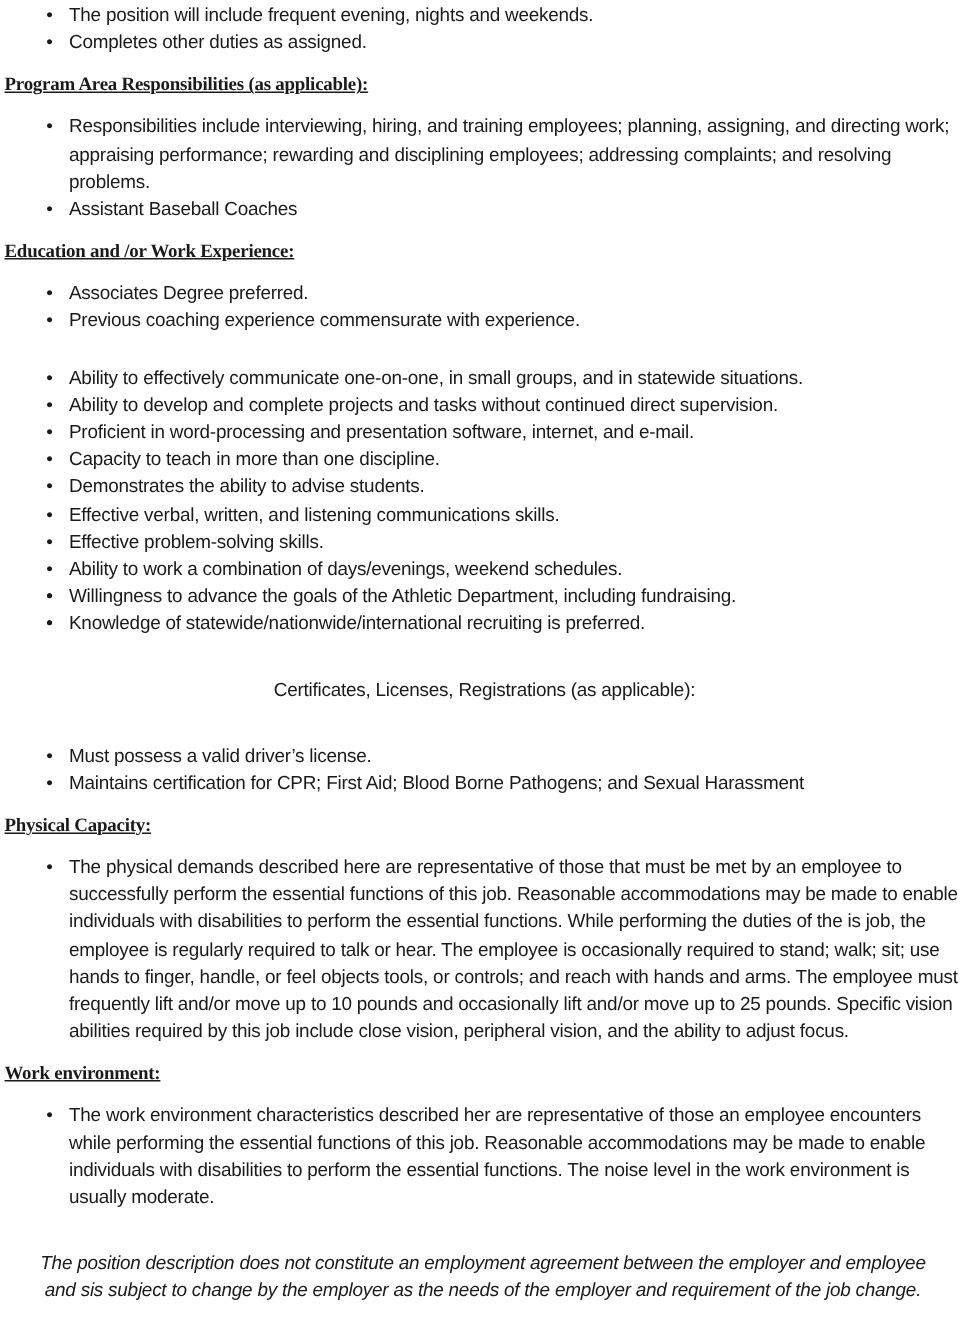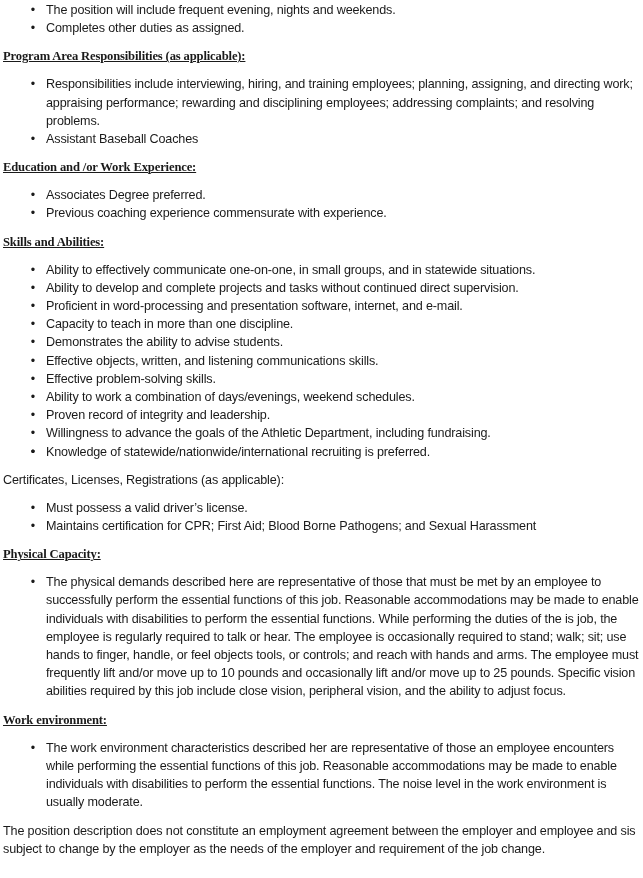--- a/index.html
+++ b/index.html
@@ -20,21 +20,21 @@
   }
   li.bullet .dot {
     position: absolute; left: 25px; top: 0;
     width: 10px; text-align: center;
   }
   h2.section-heading {
     font-size: 12.6px; font-weight: bold;
     text-decoration: underline; text-decoration-thickness: 1px;
     margin: 0; line-height: 18px; font-family: Liberation Serif, serif;
   }
-  p.plain { margin: 0; line-height: 18px; }
+  p.plain { margin: 16px; line-height: 18px; text-align: center; }
   .gap-after-list { height: 10px; }
   .gap-after-heading { height: 10px; }
 </style>
 </head>
 <body>
 
 <div class="page">
 
   <ul style="margin-top:1px;">
     <li class="bullet"><span class="dot">•</span><span>The position will include frequent evening, nights and weekends.</span></li>
@@ -51,32 +51,31 @@
   <div class="gap-after-list"></div>
 
   <h2 class="section-heading">Education and /or Work Experience:</h2>
   <div class="gap-after-heading"></div>
   <ul>
     <li class="bullet"><span class="dot">•</span><span>Associates Degree preferred.</span></li>
     <li class="bullet"><span class="dot">•</span><span>Previous coaching experience commensurate with experience.</span></li>
   </ul>
   <div class="gap-after-list"></div>
 
-  <h2 class="section-heading">Skills and Abilities:</h2>
   <div class="gap-after-heading"></div>
   <ul>
     <li class="bullet"><span class="dot">•</span><span>Ability to effectively communicate one-on-one, in small groups, and in statewide situations.</span></li>
     <li class="bullet"><span class="dot">•</span><span>Ability to develop and complete projects and tasks without continued direct supervision.</span></li>
     <li class="bullet"><span class="dot">•</span><span>Proficient in word-processing and presentation software, internet, and e-mail.</span></li>
     <li class="bullet"><span class="dot">•</span><span>Capacity to teach in more than one discipline.</span></li>
     <li class="bullet"><span class="dot">•</span><span>Demonstrates the ability to advise students.</span></li>
-    <li class="bullet"><span class="dot">•</span><span>Effective objects, written, and listening communications skills.</span></li>
+    <li class="bullet"><span class="dot">•</span><span>Effective verbal, written, and listening communications skills.</span></li>
     <li class="bullet"><span class="dot">•</span><span>Effective problem-solving skills.</span></li>
     <li class="bullet"><span class="dot">•</span><span>Ability to work a combination of days/evenings, weekend schedules.</span></li>
-    <li class="bullet"><span class="dot">•</span><span>Proven record of integrity and leadership.</span></li>
+    <li class="bullet"><span class="dot">•</span></li>
     <li class="bullet"><span class="dot">•</span><span>Willingness to advance the goals of the Athletic Department, including fundraising.</span></li>
     <li class="bullet"><span class="dot">•</span></li>
     <li class="bullet"><span class="dot">•</span><span>Knowledge of statewide/nationwide/international recruiting is preferred.</span></li>
   </ul>
   <div class="gap-after-list"></div>
 
   <p class="plain">Certificates, Licenses, Registrations (as applicable):</p>
   <div class="gap-after-heading"></div>
   <ul>
     <li class="bullet"><span class="dot">•</span><span>Must possess a valid driver’s license.</span></li>
@@ -91,15 +90,15 @@
   </ul>
   <div class="gap-after-list"></div>
 
   <h2 class="section-heading">Work environment:</h2>
   <div class="gap-after-heading"></div>
   <ul>
     <li class="bullet"><span class="dot">•</span><span>The work environment characteristics described her are representative of those an employee encounters while performing the essential functions of this job.  Reasonable accommodations may be made to enable individuals with disabilities to perform the essential functions. The noise level in the work environment is usually moderate.</span></li>
   </ul>
   <div class="gap-after-list"></div>
 
-  <p class="plain" style="padding-right:2px;">The position description does not constitute an employment agreement between the employer and employee and sis subject to change by the employer as the needs of the employer and requirement of the job change.</p>
+  <p class="plain" style="padding-right:2px;font-style:italic;">The position description does not constitute an employment agreement between the employer and employee and sis subject to change by the employer as the needs of the employer and requirement of the job change.</p>
 
 </div>
 
 </body></html>

